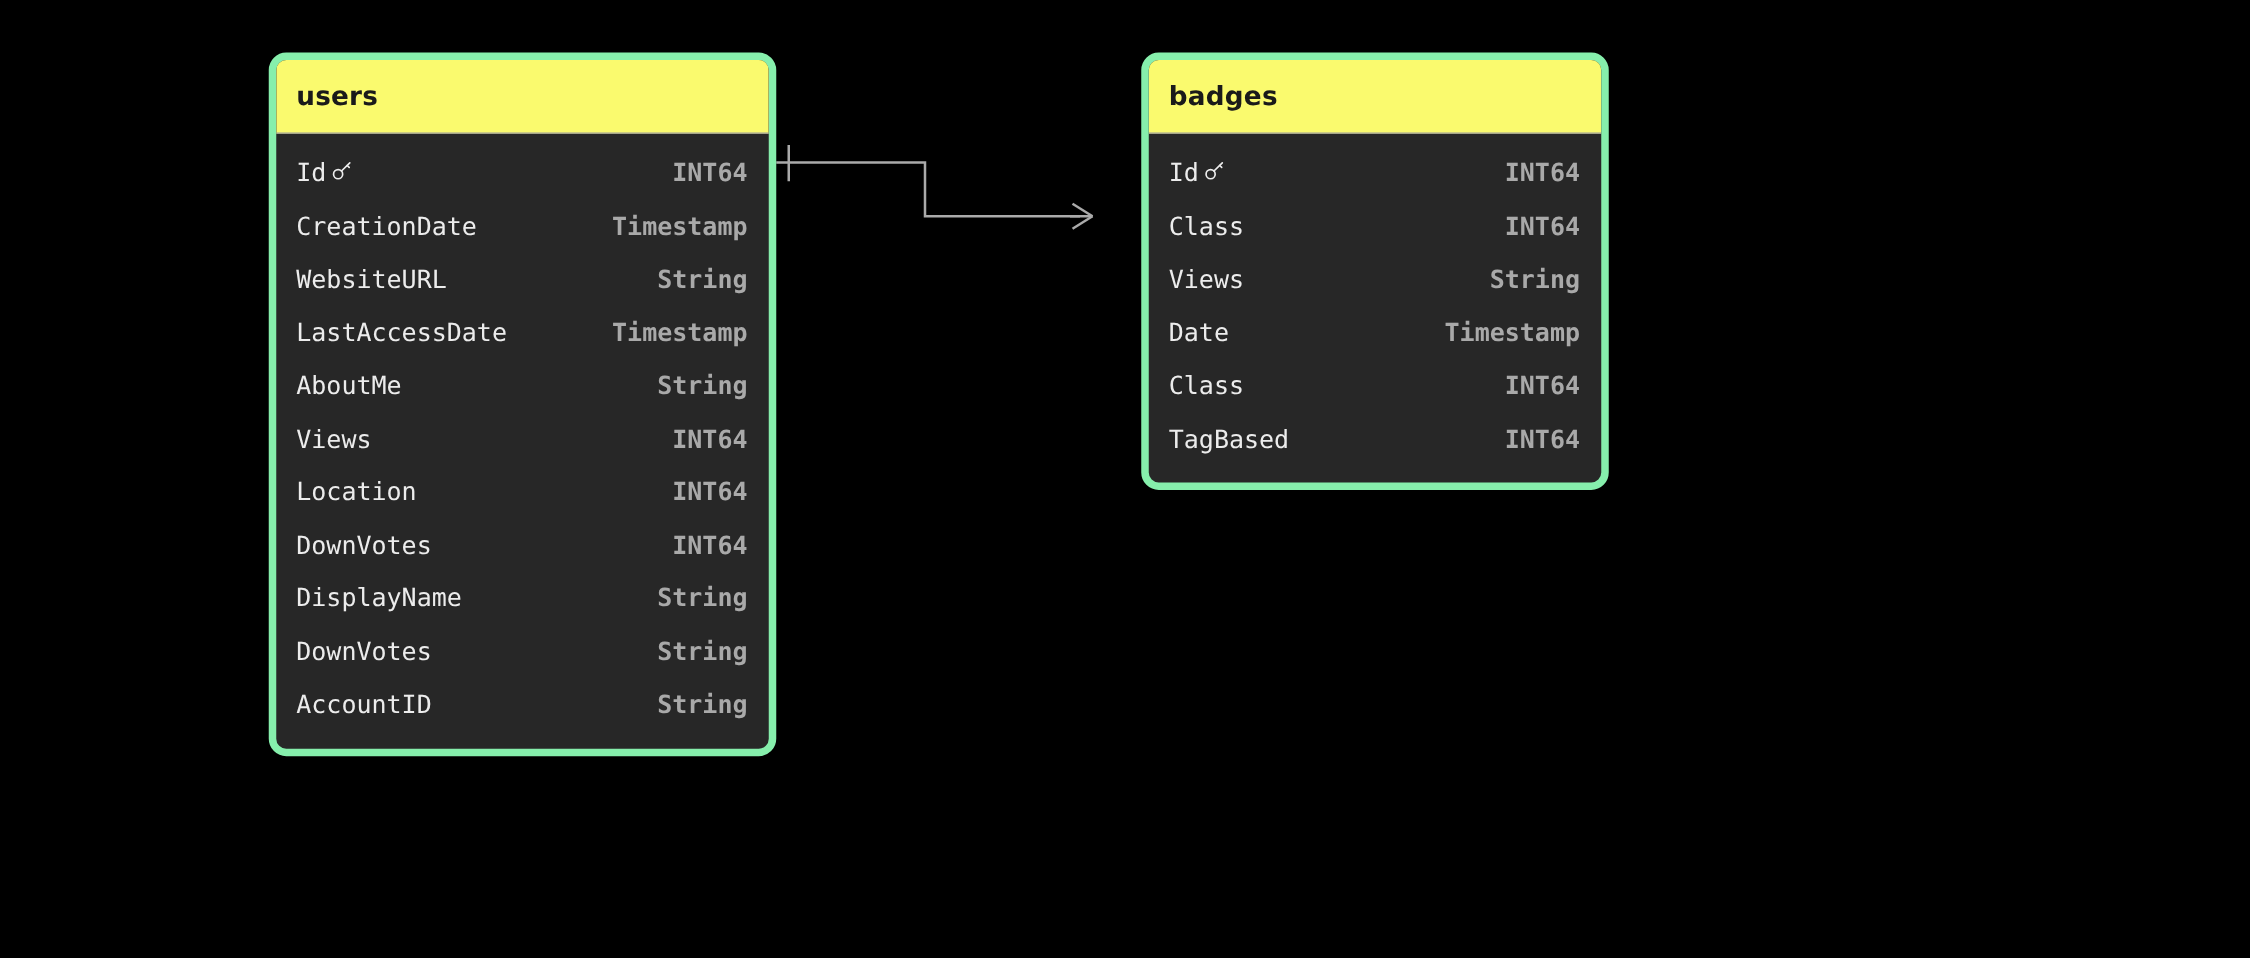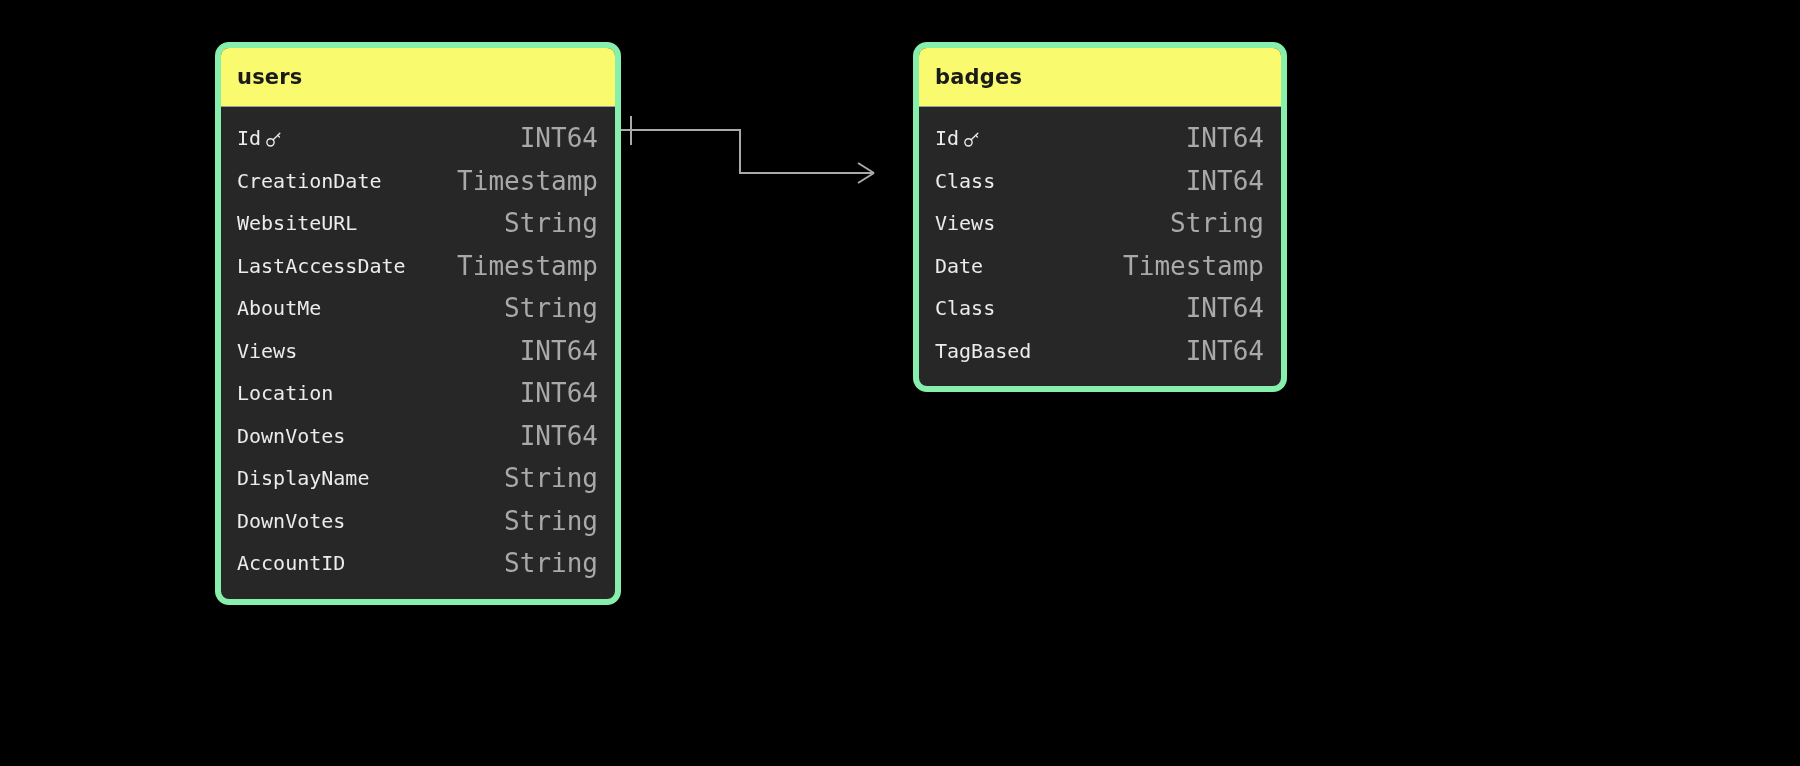--- a/index.html
+++ b/index.html
@@ -53,27 +53,27 @@
     justify-content: space-between;
     padding: 0 17px 0 16px;
     height: 42.5px;
     box-sizing: border-box;
   }
   .field-name {
     color: #ececec;
     font-size: 20px;
     white-space: nowrap;
     display: flex;
-    align-items: center;
     gap: 3px;
   }
   .field-type {
     color: #a9a9a9;
-    font-size: 26px;
+    font-size: 20px;
     white-space: nowrap;
+    font-weight: bold;
   }
   .key-icon {
     display: inline-block;
     width: 19px;
     height: 19px;
     position: relative;
     top: 1px;
   }
   .key-icon svg { display: block; }
 

